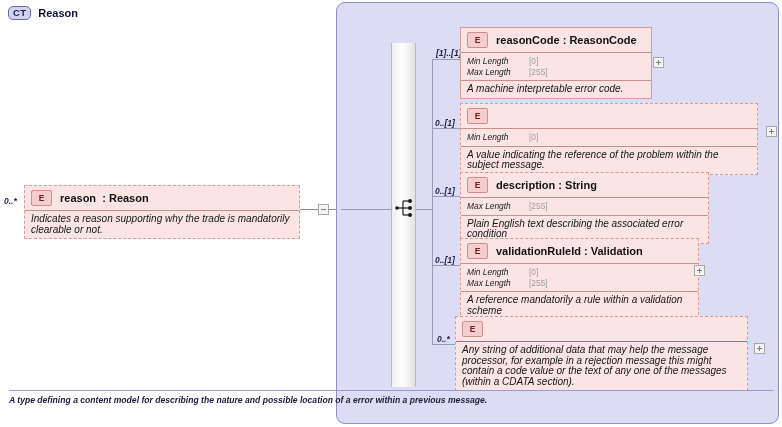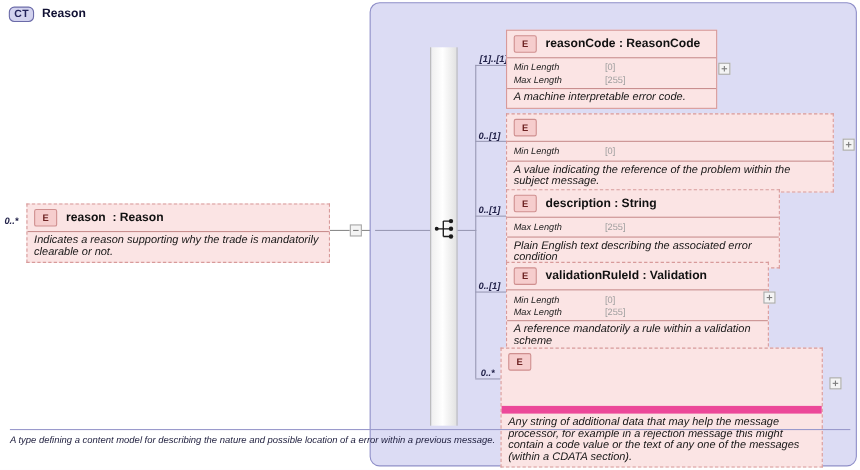--- a/index.html
+++ b/index.html
@@ -22,21 +22,21 @@
     width:443px; height:422px;
     background:#dcdcf4;
     border:1px solid #8e8ec8;
     border-radius:9px;
     box-sizing:border-box;
   }
   .ct-header{
     position:absolute;
     left:8px; top:6px;
     display:flex;
-    align-items:flex-start;
+    align-items:center;
     gap:7px;
   }
   .ct-badge{
     display:inline-block;
     border:1px solid #6a6aa8;
     border-radius:5px;
     background:#d2d2ee;
     font-size:9.5px;
     font-weight:bold;
     color:#23235a;
@@ -53,20 +53,21 @@
   .ct-doc{
     position:absolute;
     left:9px; right:9px;
     top:390px;
     font-size:8.6px;
     font-style:italic;
     color:#1c1c3c;
     line-height:10.5px;
     border-top:1px solid #9a9acc;
     padding-top:4px;
+    font-weight:bold;
   }
 
   
   .compositor{
     position:absolute;
     left:391px; top:43px;
     width:25px; height:344px;
     background:linear-gradient(to right,#efefef 0%,#ffffff 45%,#e2e2e2 100%);
     border-left:1px solid #b9b9b9;
     border-right:1px solid #b9b9b9;
@@ -131,41 +132,40 @@
   }
   .el-facets{
     border-top:1px solid #c98f8f;
     padding:3px 6px 3px 6px;
   }
   .facet-row{
     display:flex;
     font-size:8.4px;
     line-height:10.5px;
     white-space:nowrap;
-    gap:21px;
   }
   .facet-name{
     font-style:italic;
     color:#1c1c1c;
     width:62px;
     flex:0 0 auto;
   }
   .facet-val{
     color:#9f9f9f;
     font-style:normal;
   }
   .el-doc{
     border-top:1px solid #c98f8f;
     padding:3px 6px 3px 6px;
     font-size:10px;
     font-style:italic;
     color:#151515;
     line-height:10.5px;
   }
-  .el-doc.nofacet{border-top:7px solid #ec4899;margin-top:28px;}
+  .el-doc.nofacet{border-top:1px solid #ec4899;}
 
   
   .plus-box{
     position:absolute;
     width:11px;height:11px;
     border:1px solid #a8a8a8;
     background:#f4f4f4;
     box-sizing:border-box;
   }
   .plus-box::before,.plus-box::after{

